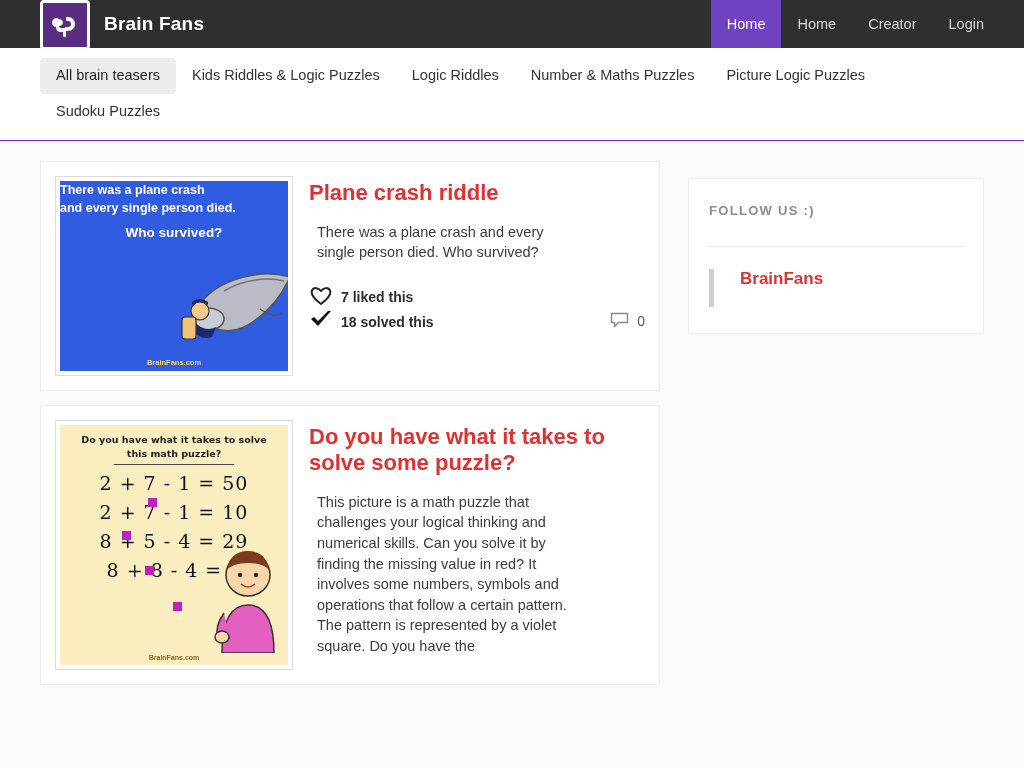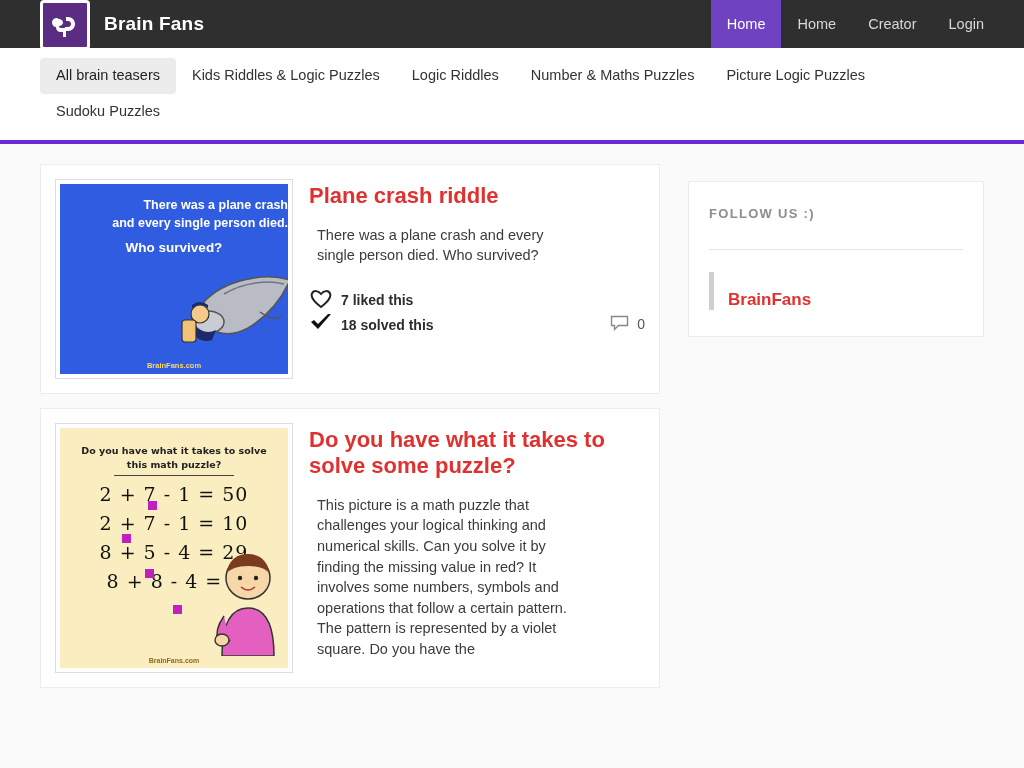--- a/index.html
+++ b/index.html
@@ -62,21 +62,21 @@
     cursor: pointer;
   }
   .nav-link.active {
     background: #6f42c1;
     color: #ffffff;
   }
 
   
   .tabs-wrap {
     padding: 0 40px;
-    border-bottom: 4px solid #6d28d9;
+    border-bottom: 1px solid #6d28d9;
     background: #ffffff;
   }
   .tabs {
     display: flex;
     flex-wrap: wrap;
     padding-top: 10px;
     padding-bottom: 10px;
   }
   .tab {
     padding: 10px 16px;
@@ -168,24 +168,23 @@
   
   .thumb1 {
     width: 228px; height: 190px;
     background: #2f5ce0;
     position: relative;
     overflow: hidden;
   }
   .thumb1 .t1-text {
     color: #ffffff;
     font-weight: bold;
-    text-align: right;
+    text-align: left;
     font-size: 12.5px;
     line-height: 1.45;
-    padding-top: 12px;
   }
   .thumb1 .t1-q {
     color: #ffffff;
     font-weight: bold;
     text-align: center;
     font-size: 13.5px;
     padding-top: 8px;
   }
   .thumb1 .t1-credit {
     position: absolute;
@@ -202,21 +201,21 @@
     width: 228px; height: 240px;
     background: #faeec0;
     position: relative;
     overflow: hidden;
   }
   .t2-head {
     text-align: center;
     font-size: 9.5px;
     font-weight: bold;
     color: #222;
-    padding-top: 16px;
+    padding-top: 8px;
     line-height: 1.45;
     font-family: "DejaVu Sans", sans-serif;
   }
   .t2-rule {
     width: 120px; height: 1px; background: #444;
     margin: 4px auto 2px auto;
   }
   .t2-eq {
     text-align: center;
     font-size: 19px;
@@ -248,22 +247,22 @@
     font-size: 13px;
     font-weight: bold;
     letter-spacing: 1.3px;
     margin-bottom: 28px;
   }
   .follow-sep {
     height: 1px; background: #e6e6e6; margin: 0 0 22px 0;
   }
   .fb-row {
     display: flex;
-    align-items: flex-end;
-    gap: 14px;
+    align-items: flex-start;
+    gap: 26px;
   }
   .fb-bar {
     width: 5px; height: 38px; background: #cfcfcf;
   }
   .fb-name {
     color: #e03131;
     font-size: 17px;
     font-weight: bold;
     cursor: pointer;
   }

